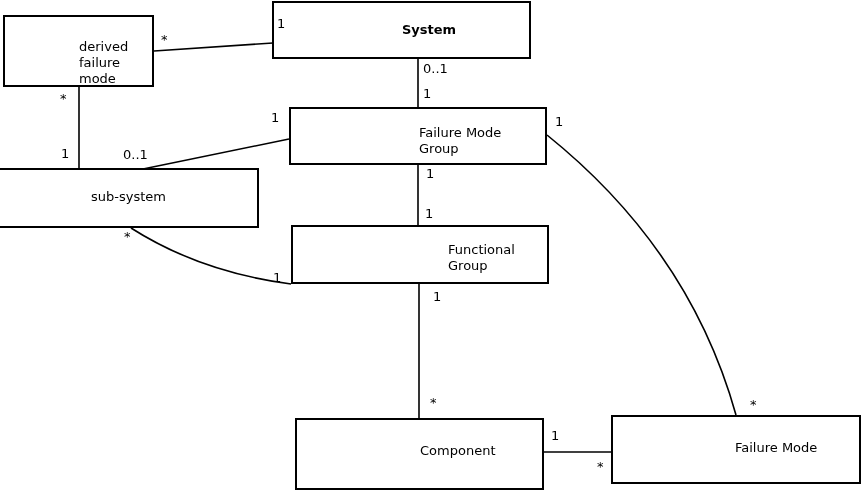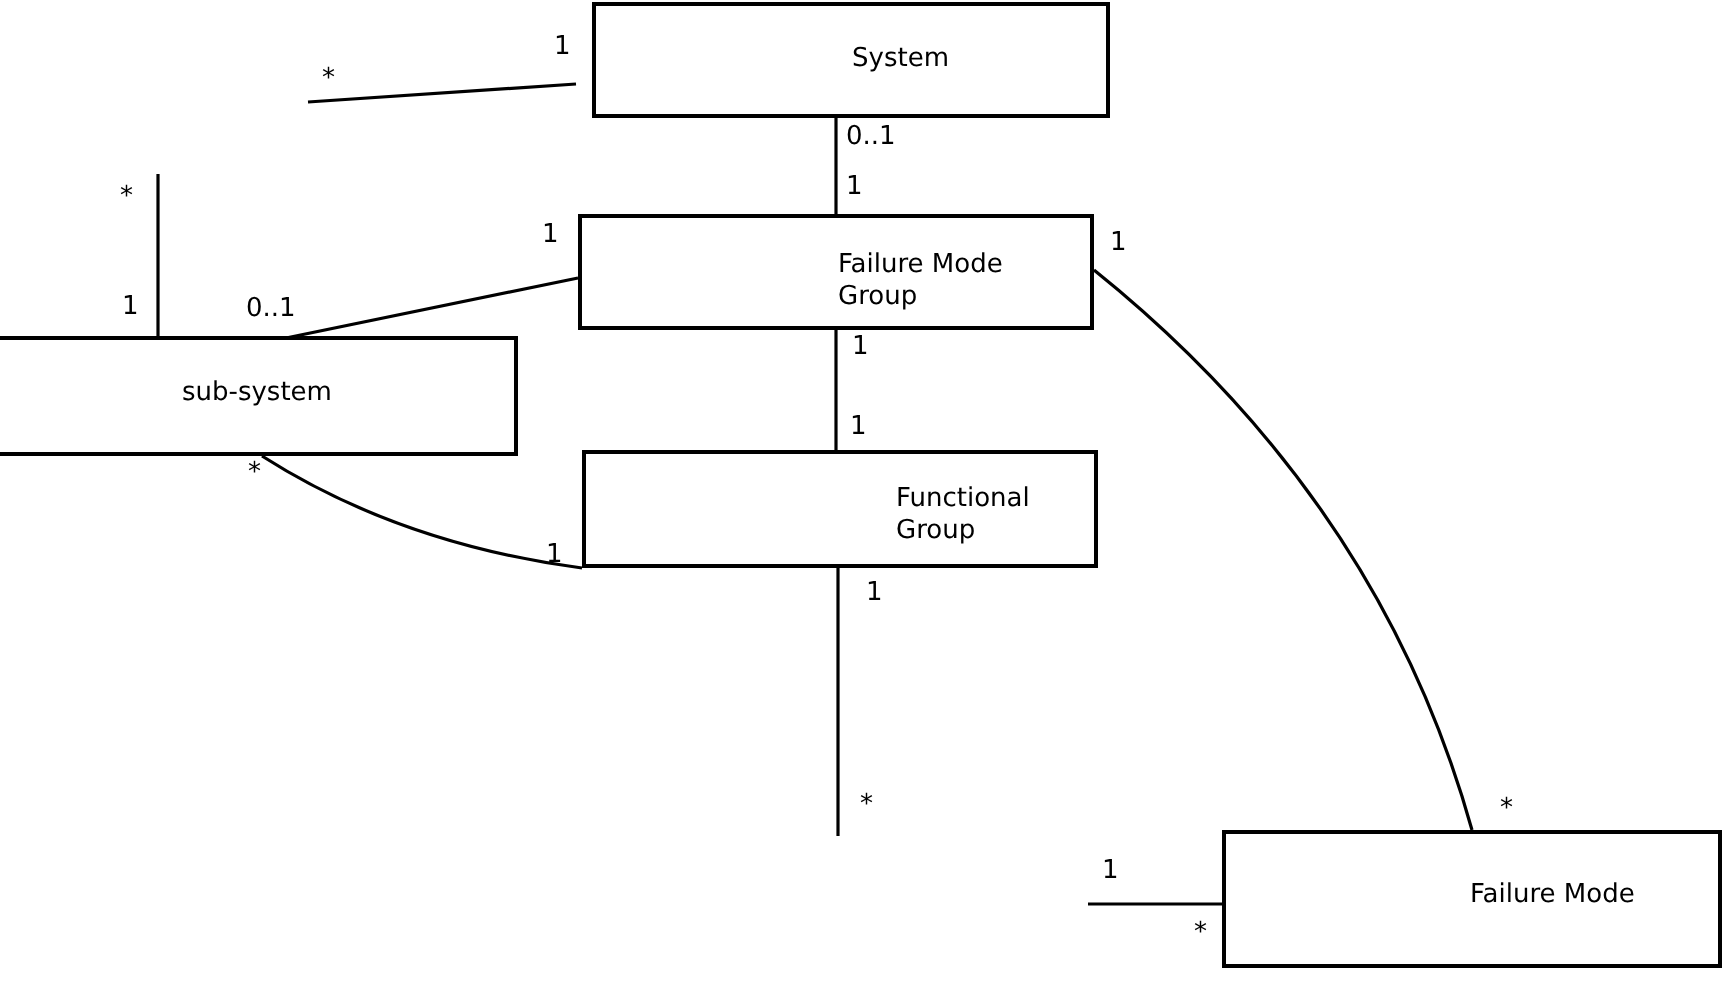--- a/index.html
+++ b/index.html
@@ -28,22 +28,29 @@
     <line x1="79" y1="87" x2="79" y2="168"></line>
     <line x1="418" y1="59" x2="418" y2="107"></line>
     <line x1="289" y1="139" x2="143" y2="169"></line>
     <line x1="418" y1="165" x2="418" y2="225"></line>
     <line x1="419" y1="284" x2="419" y2="418"></line>
     <line x1="544" y1="452" x2="611" y2="452"></line>
     <path d="M547,135 Q690,250 736,415"></path>
     <path d="M131,228 Q200,272 291,284"></path>
   </svg>
 
+  <div class="box" style="left:3px;top:15px;width:151px;height:72px;">
+    <div class="txt" style="left:74px;top:22px;">
+      <div>derived</div>
+      <div>failure</div>
+      <div>mode</div>
+    </div>
+  </div>
 
-  <div class="box" style="left:296px;top:1px;width:259px;height:58px;">
+  <div class="box" style="left:272px;top:1px;width:259px;height:58px;font-weight:bold;">
     <div class="txt" style="left:128px;top:19px;">System</div>
   </div>
 
   <div class="box" style="left:289px;top:107px;width:258px;height:58px;">
     <div class="txt" style="left:128px;top:16px;">
       <div>Failure Mode</div>
       <div>Group</div>
     </div>
   </div>
 
@@ -51,20 +58,23 @@
     <div class="txt txt-center" style="top:19px;">sub-system</div>
   </div>
 
   <div class="box" style="left:291px;top:225px;width:258px;height:59px;">
     <div class="txt" style="left:127px;top:15px;margin-left:28px;">
       <div>Functional</div>
       <div>Group</div>
     </div>
   </div>
 
+  <div class="box" style="left:295px;top:418px;width:249px;height:72px;">
+    <div class="txt" style="left:123px;top:23px;">Component</div>
+  </div>
 
   <div class="box" style="left:611px;top:415px;width:250px;height:69px;">
     <div class="txt" style="left:122px;top:23px;">Failure Mode</div>
   </div>
 
   <span class="mult" style="left:161px;top:33px;">*</span>
   <span class="mult" style="left:277px;top:17px;">1</span>
 
   <span class="mult" style="left:60px;top:92px;">*</span>
   <span class="mult" style="left:61px;top:147px;">1</span>

